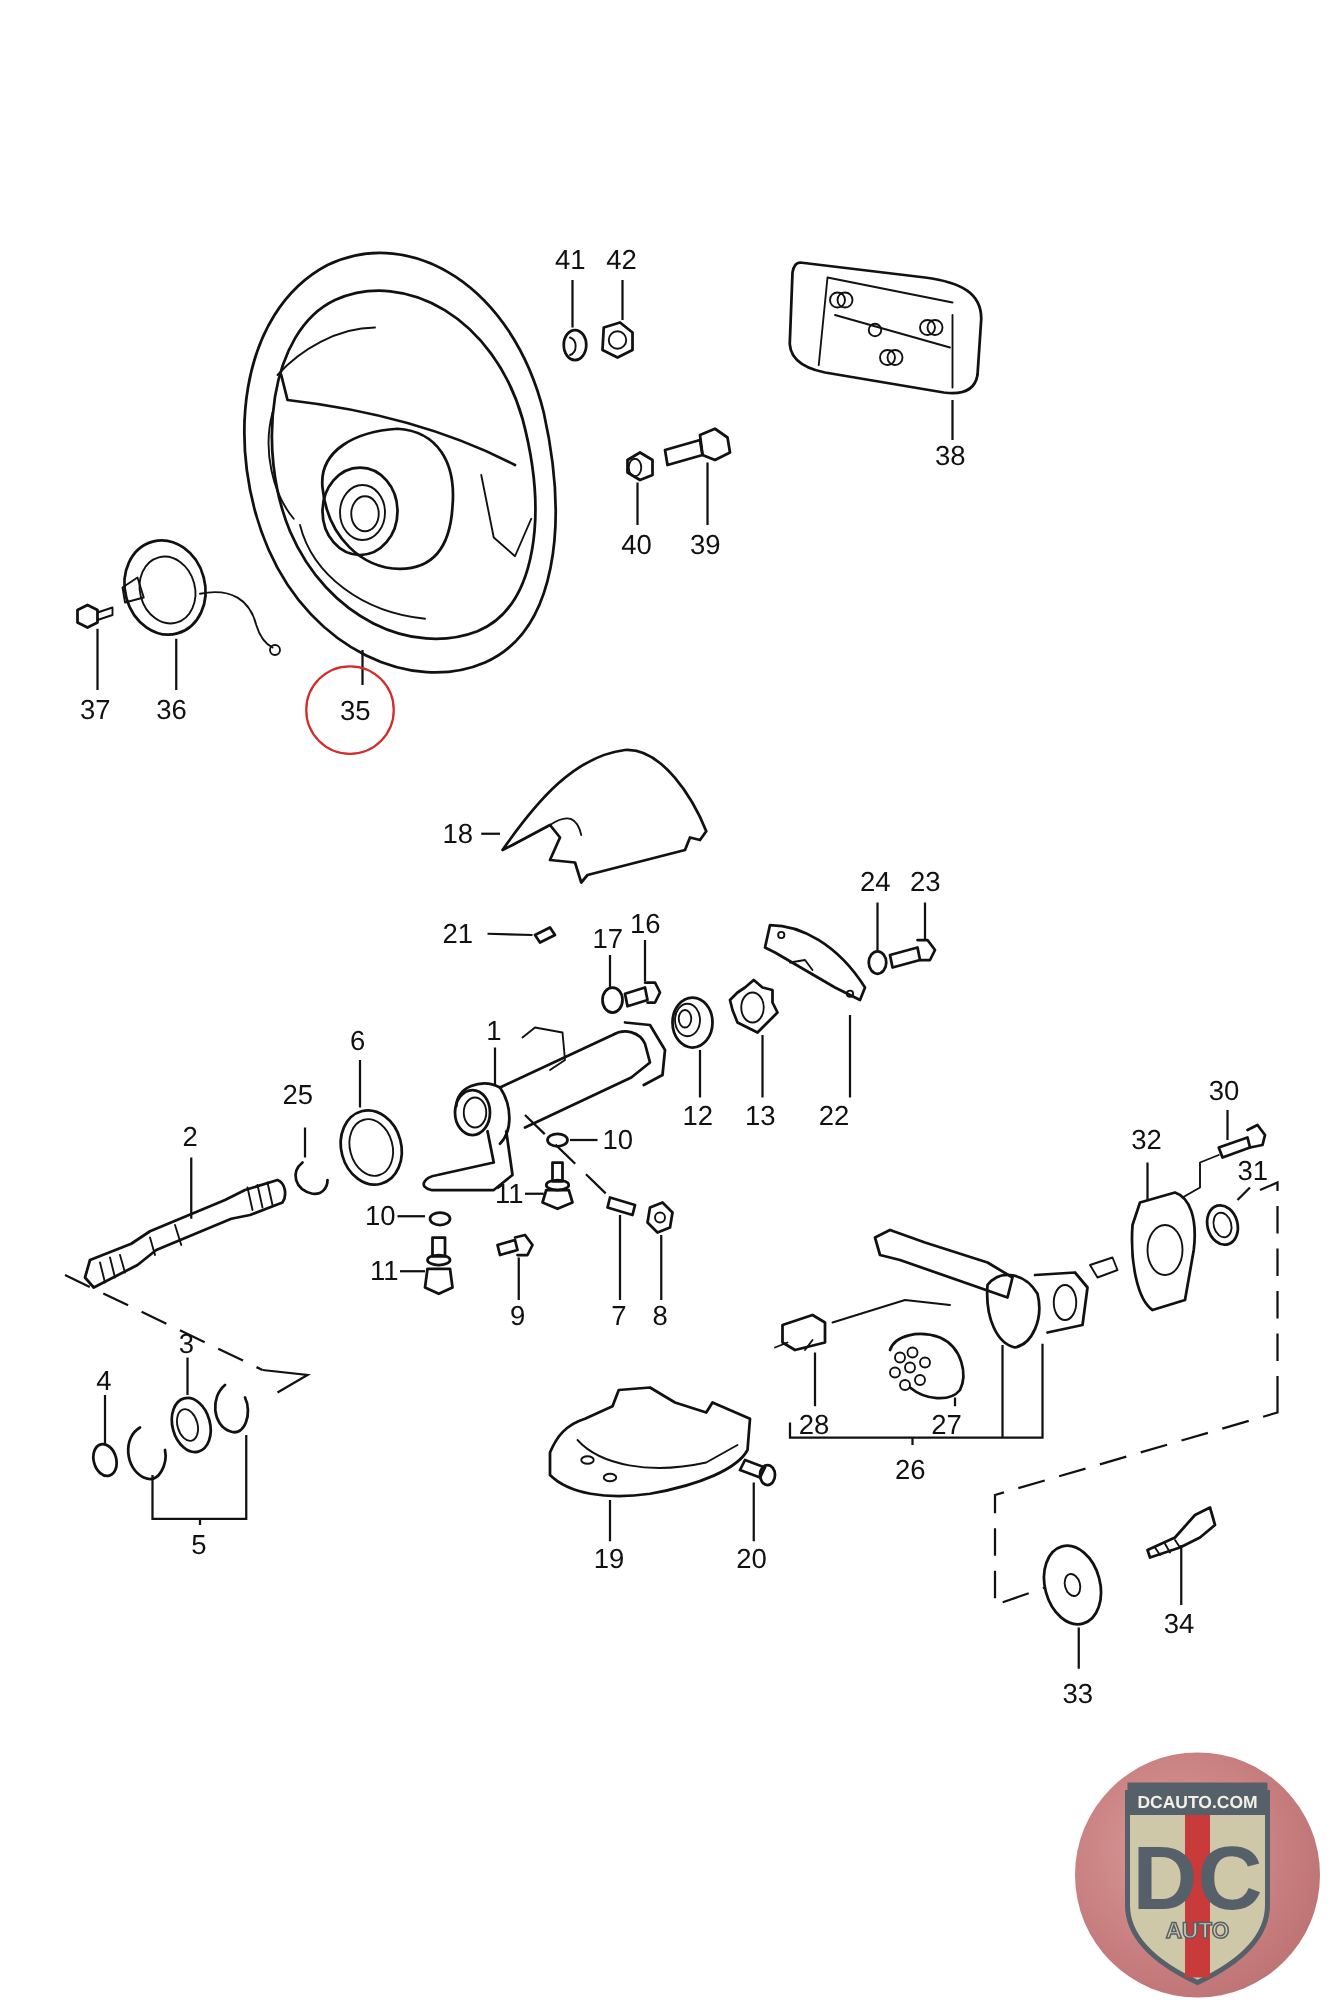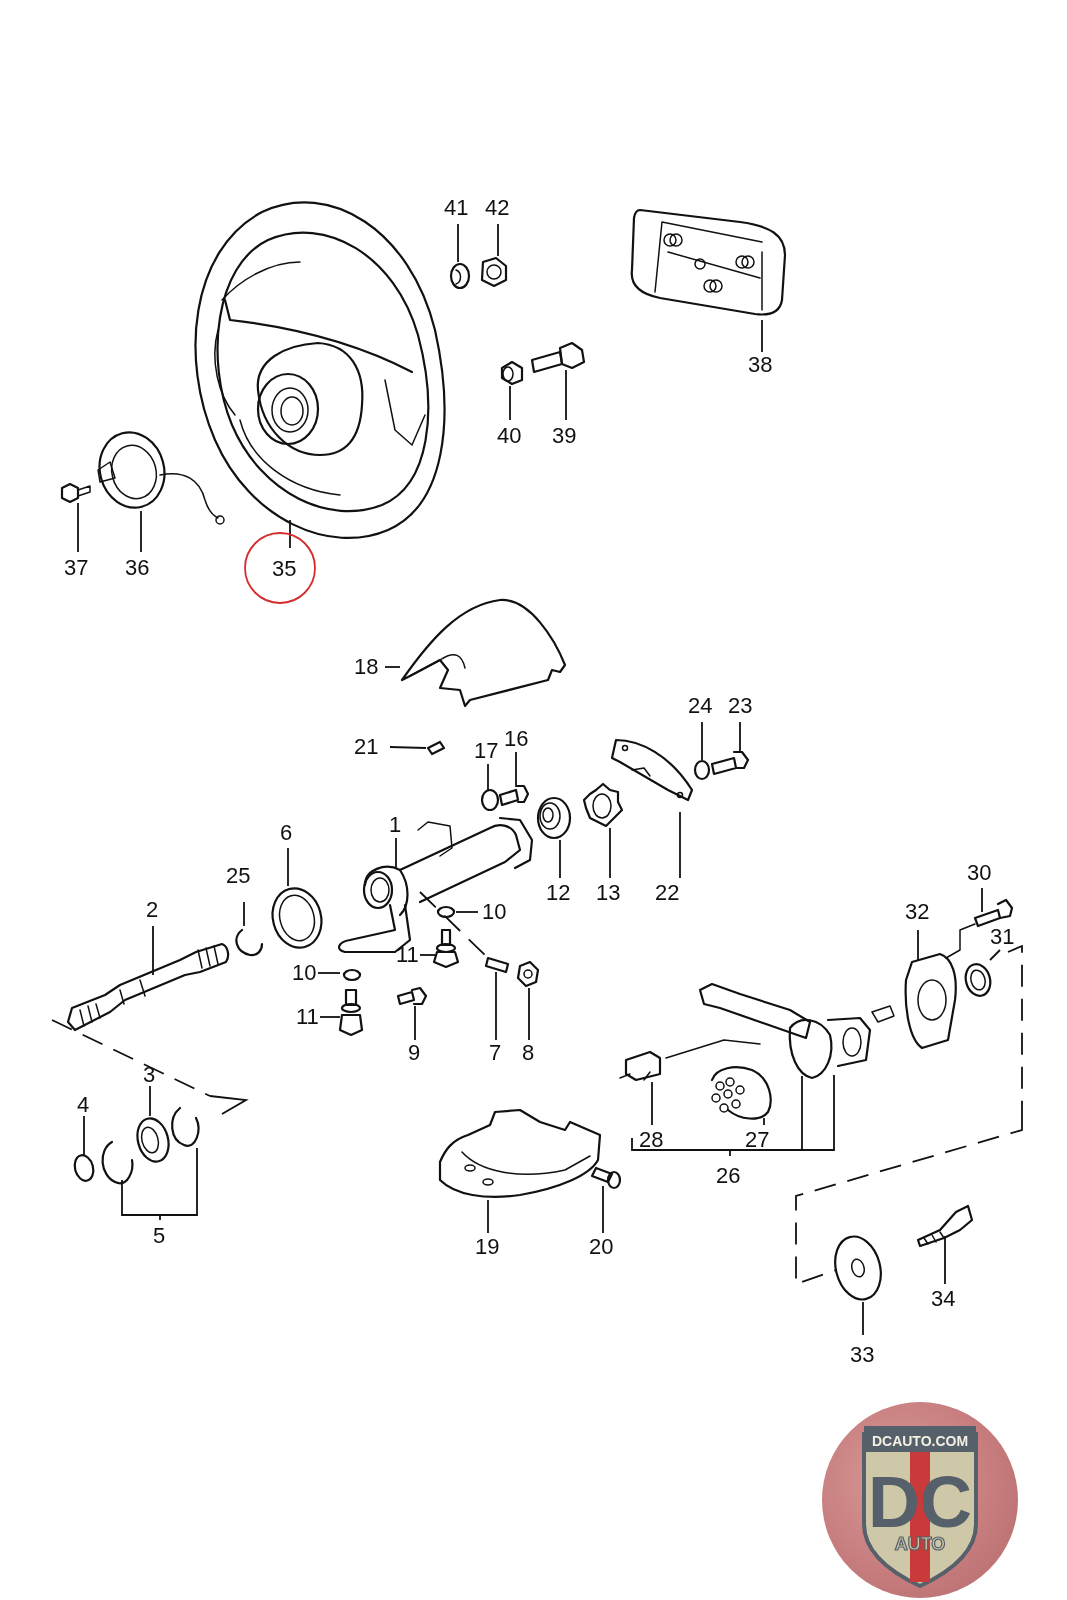--- a/index.html
+++ b/index.html
@@ -4,21 +4,21 @@
 <style>
   html,body{margin:0;padding:0;background:#ffffff;}
   body{width:1067px;height:1600px;position:relative;overflow:hidden;font-family:"Liberation Sans",sans-serif;}
   #diagram{position:absolute;left:0;top:0;width:1067px;height:1600px;}
   .ln{fill:none;stroke:#111;stroke-width:2.2;stroke-linecap:round;stroke-linejoin:round;}
   .thin{fill:none;stroke:#111;stroke-width:1.5;stroke-linecap:round;stroke-linejoin:round;}
   .lead{fill:none;stroke:#111;stroke-width:1.8;}
   .dash{fill:none;stroke:#111;stroke-width:1.8;stroke-dasharray:22 12;}
   .num{font-family:"Liberation Sans",sans-serif;font-size:22px;fill:#111;}
   .hl{fill:none;stroke:#d42a2a;stroke-width:1.8;}
-  #logo{position:absolute;left:822px;top:1402px;width:196px;height:196px;border-radius:50%;
+  #logo{position:absolute;left:860px;top:1402px;width:196px;height:196px;border-radius:50%;
         background:radial-gradient(circle at 40% 40%,#d99a9a 0%,#c77d7d 55%,#b36a6a 100%);overflow:hidden;}
   #logo svg{position:absolute;left:0;top:0;}
   .logo-text{font-family:"Liberation Sans",sans-serif;font-weight:bold;}
 </style>
 </head>
 <body>
 
 <svg id="diagram" viewBox="0 0 1067 1600" xmlns="http://www.w3.org/2000/svg">
 
   <g>

